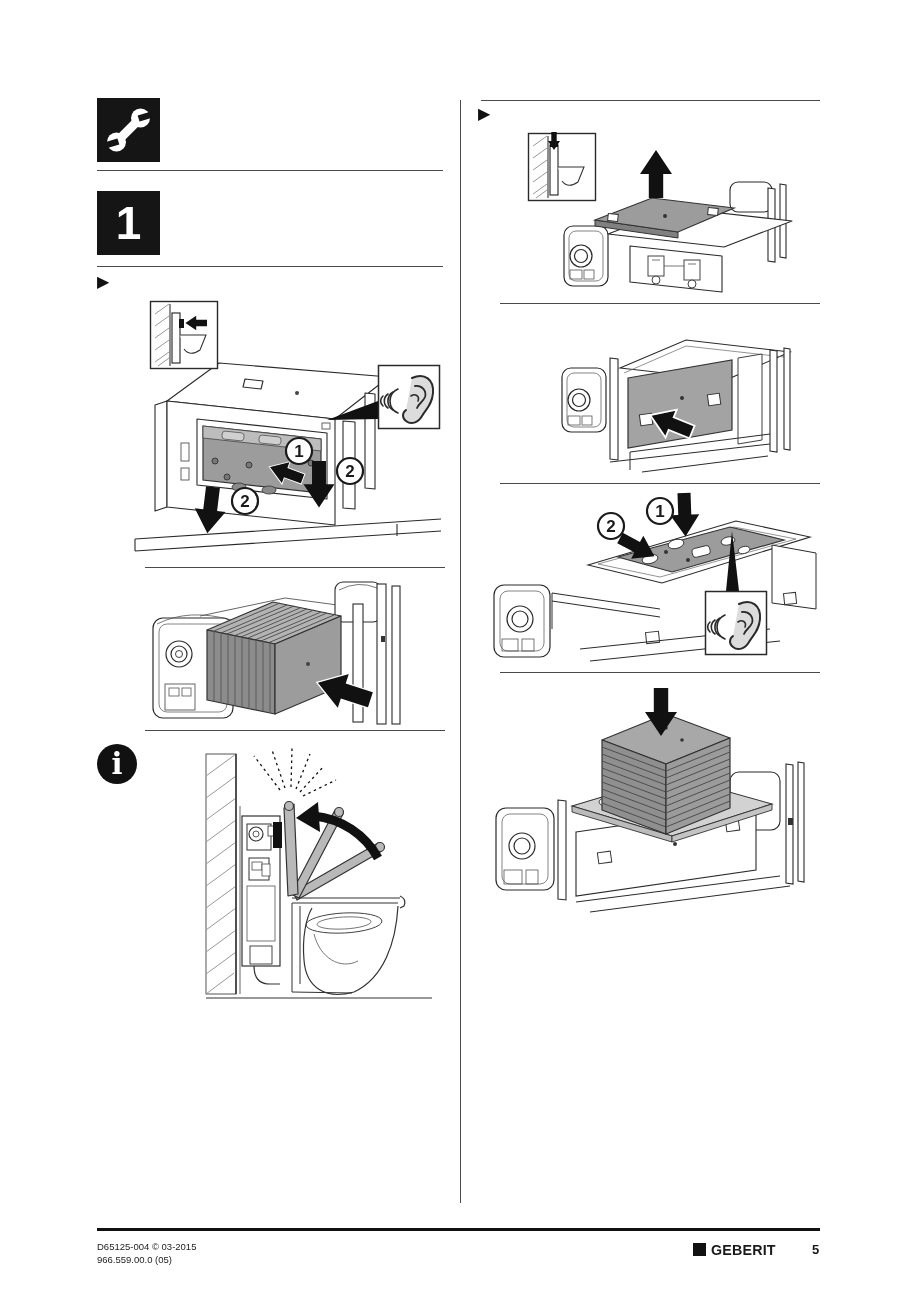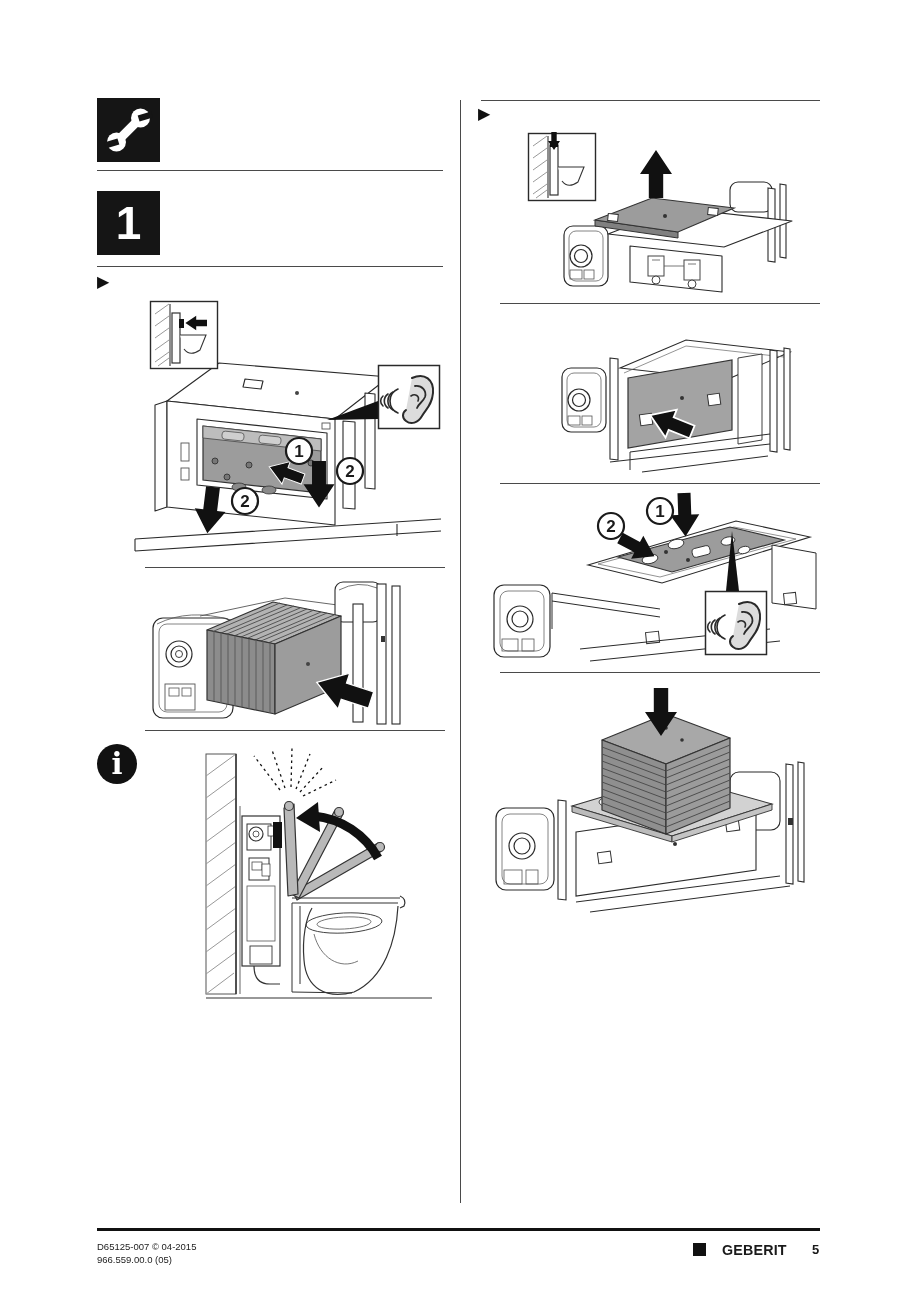--- a/index.html
+++ b/index.html
@@ -10,21 +10,21 @@
   .vdivider{position:absolute;width:1px;background:#4a4a4a;}
   .blackbox{position:absolute;width:63px;height:64px;background:#151515;
             display:flex;align-items:center;justify-content:center;}
   .stepnum{color:#fff;font-size:46px;font-weight:bold;line-height:1;}
   .bullet{position:absolute;font-size:16px;line-height:1;color:#111;}
   .infoicon{position:absolute;width:40px;height:40px;border-radius:50%;background:#111;
             color:#fff;display:flex;align-items:center;justify-content:center;
             font-family:"DejaVu Serif",serif;font-weight:bold;font-size:29px;line-height:1;}
   .fig{position:absolute;}
   .footer-doc{position:absolute;font-size:9.5px;line-height:12.5px;color:#222;}
-  .brand{position:absolute;display:flex;align-items:center;gap:16px;}
+  .brand{position:absolute;display:flex;align-items:center;gap:5px;}
   .brand-mark{width:13px;height:13px;background:#111;}
   .brand-text{font-size:15px;font-weight:800;letter-spacing:0.2px;transform:scaleX(0.95);transform-origin:left;}
   .pagenum{position:absolute;font-size:13px;font-weight:bold;}
   svg{display:block;}
   svg text{font-family:"Liberation Sans",sans-serif;}
 </style>
 </head>
 <body>
 
 <div class="page">
@@ -476,21 +476,21 @@
       </g>
 
       <g>
         <use href="#g-arrow" transform="translate(181,0) rotate(90) scale(1.6)" fill="#111"></use>
       </g>
     </svg>
   </div>
 
   <div class="rule-thick" style="left:97px;top:1228px;width:723px;"></div>
   <div class="footer-doc" style="left:97px;top:1241px;">
-    <div>D65125-007 © 04-2015</div>
+    <div>D65125-004 © 03-2015</div>
     <div>966.559.00.0 (05)</div>
   </div>
   <div class="brand" style="left:693px;top:1241px;">
     <span class="brand-mark"></span>
     <span class="brand-text">GEBERIT</span>
   </div>
   <div class="pagenum" style="left:812px;top:1242px;">5</div>
 
 </div>
 

